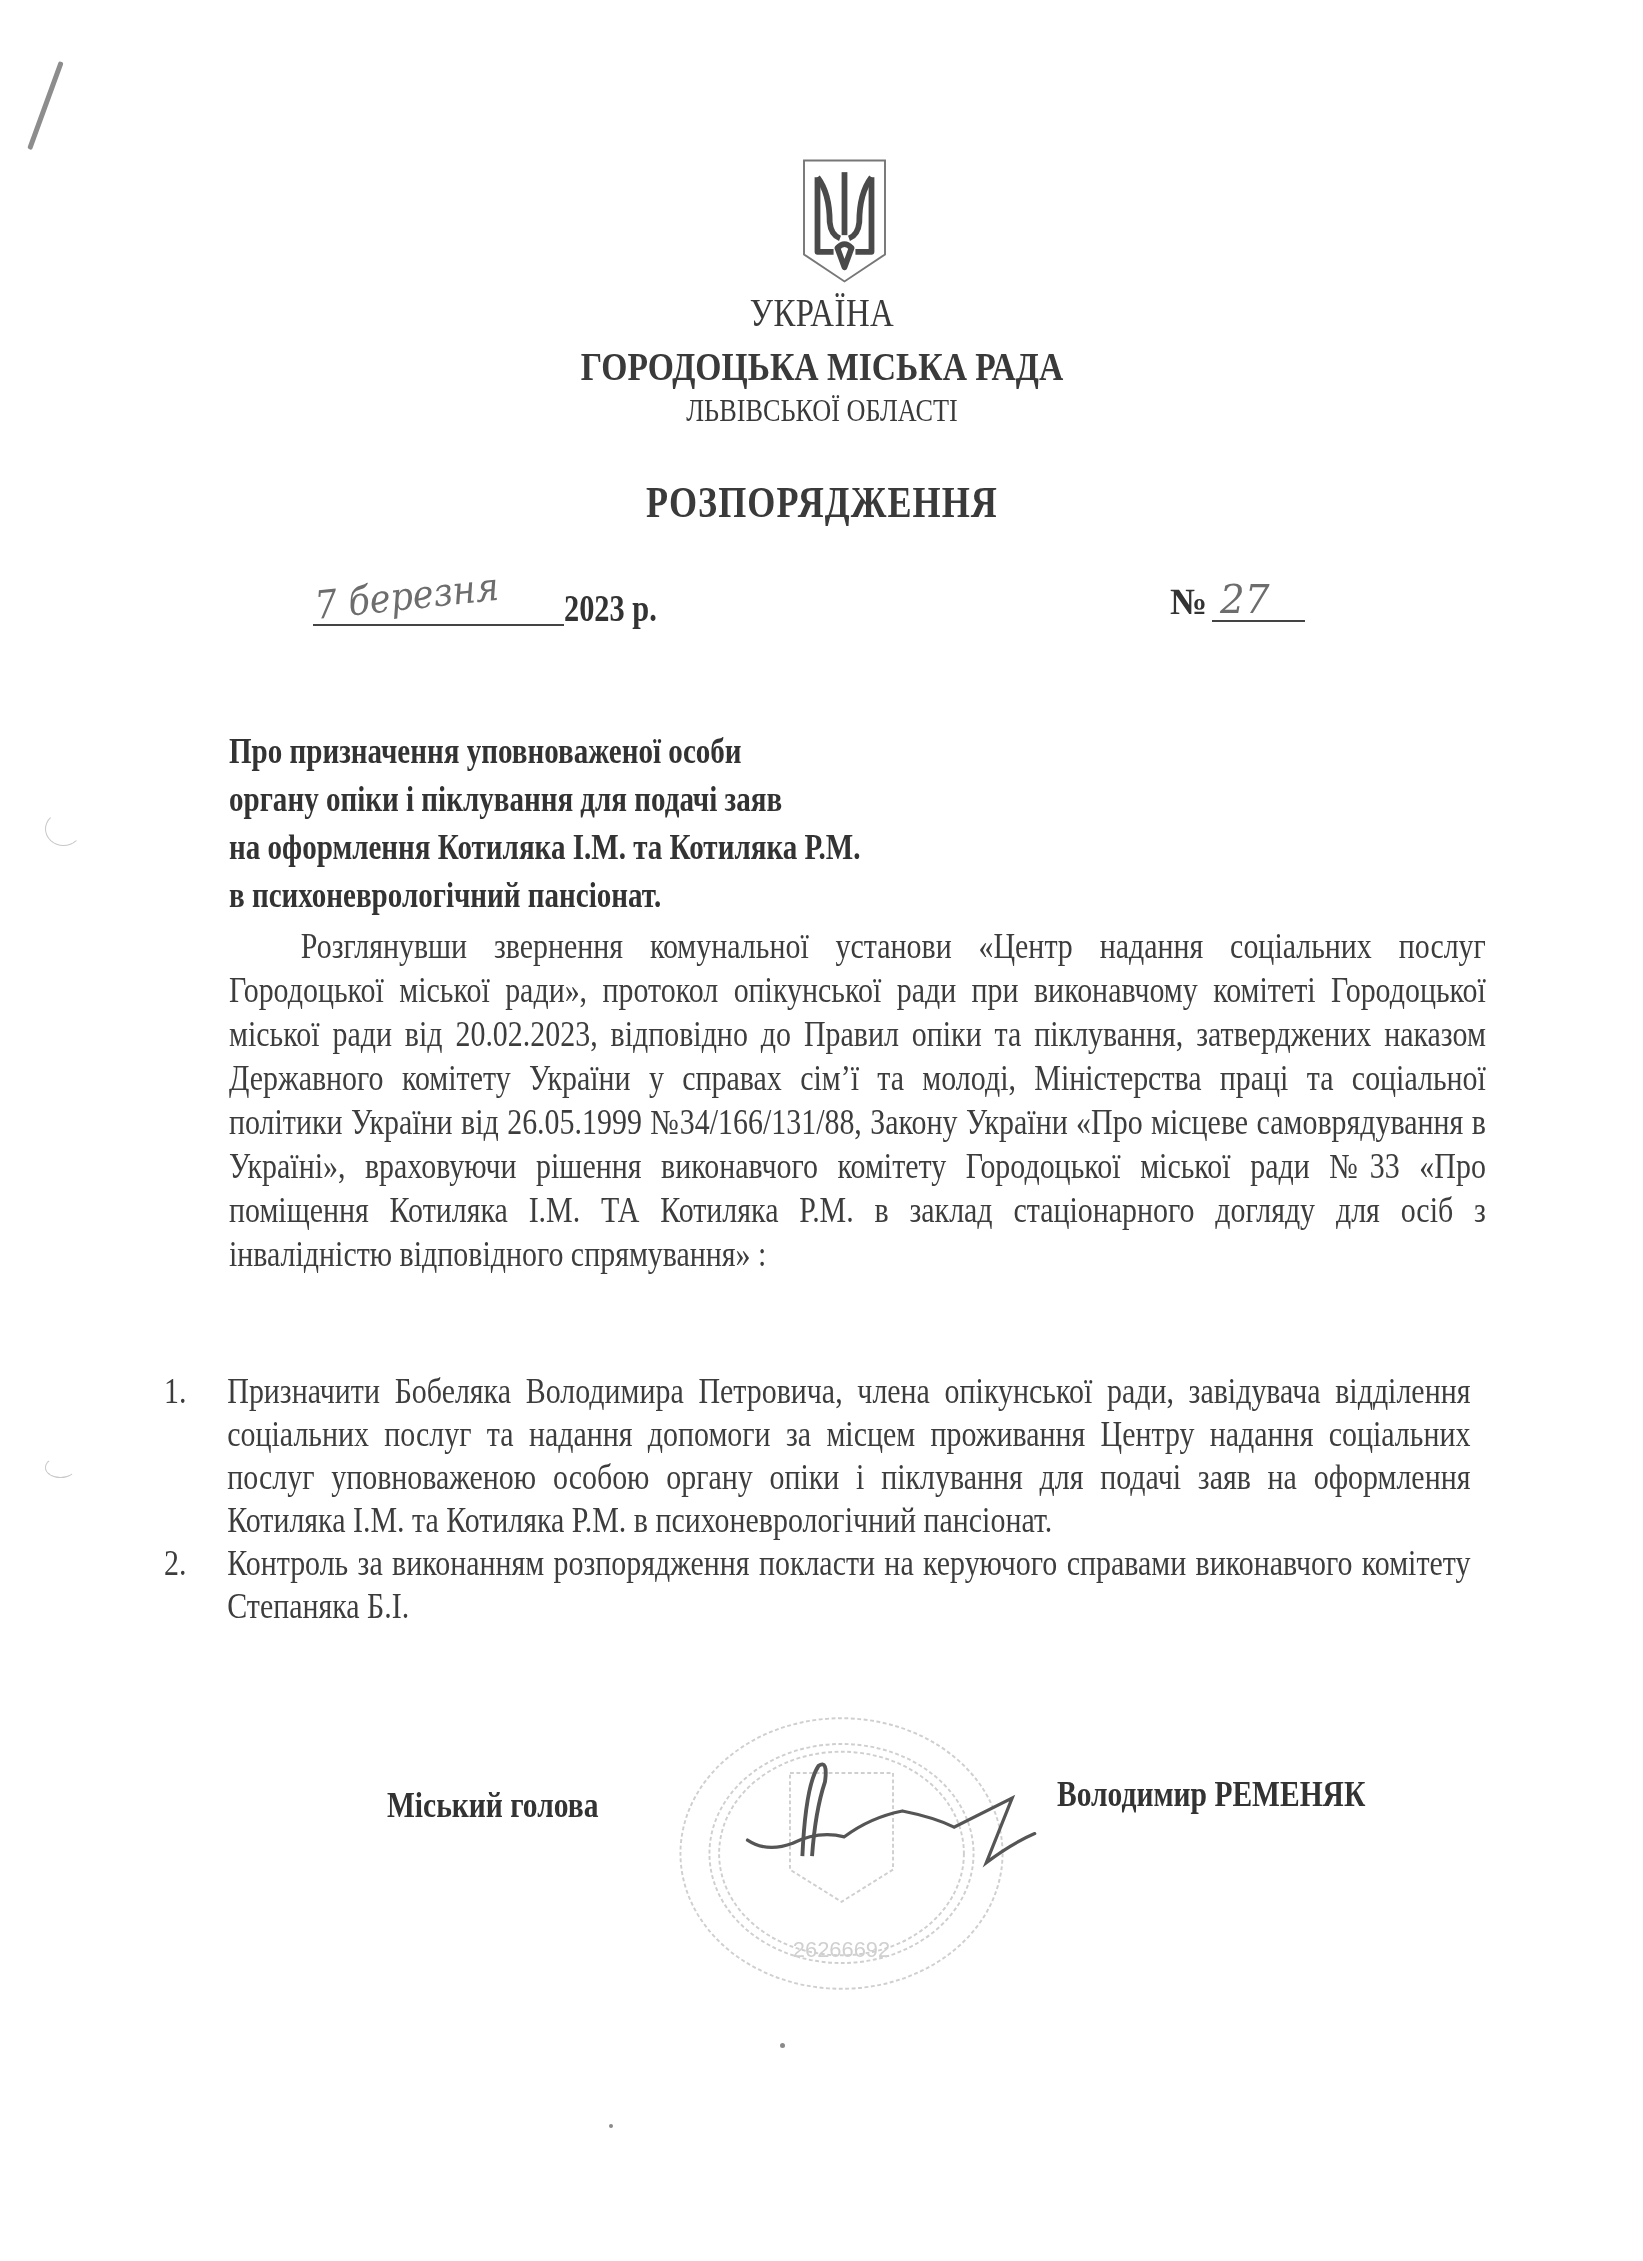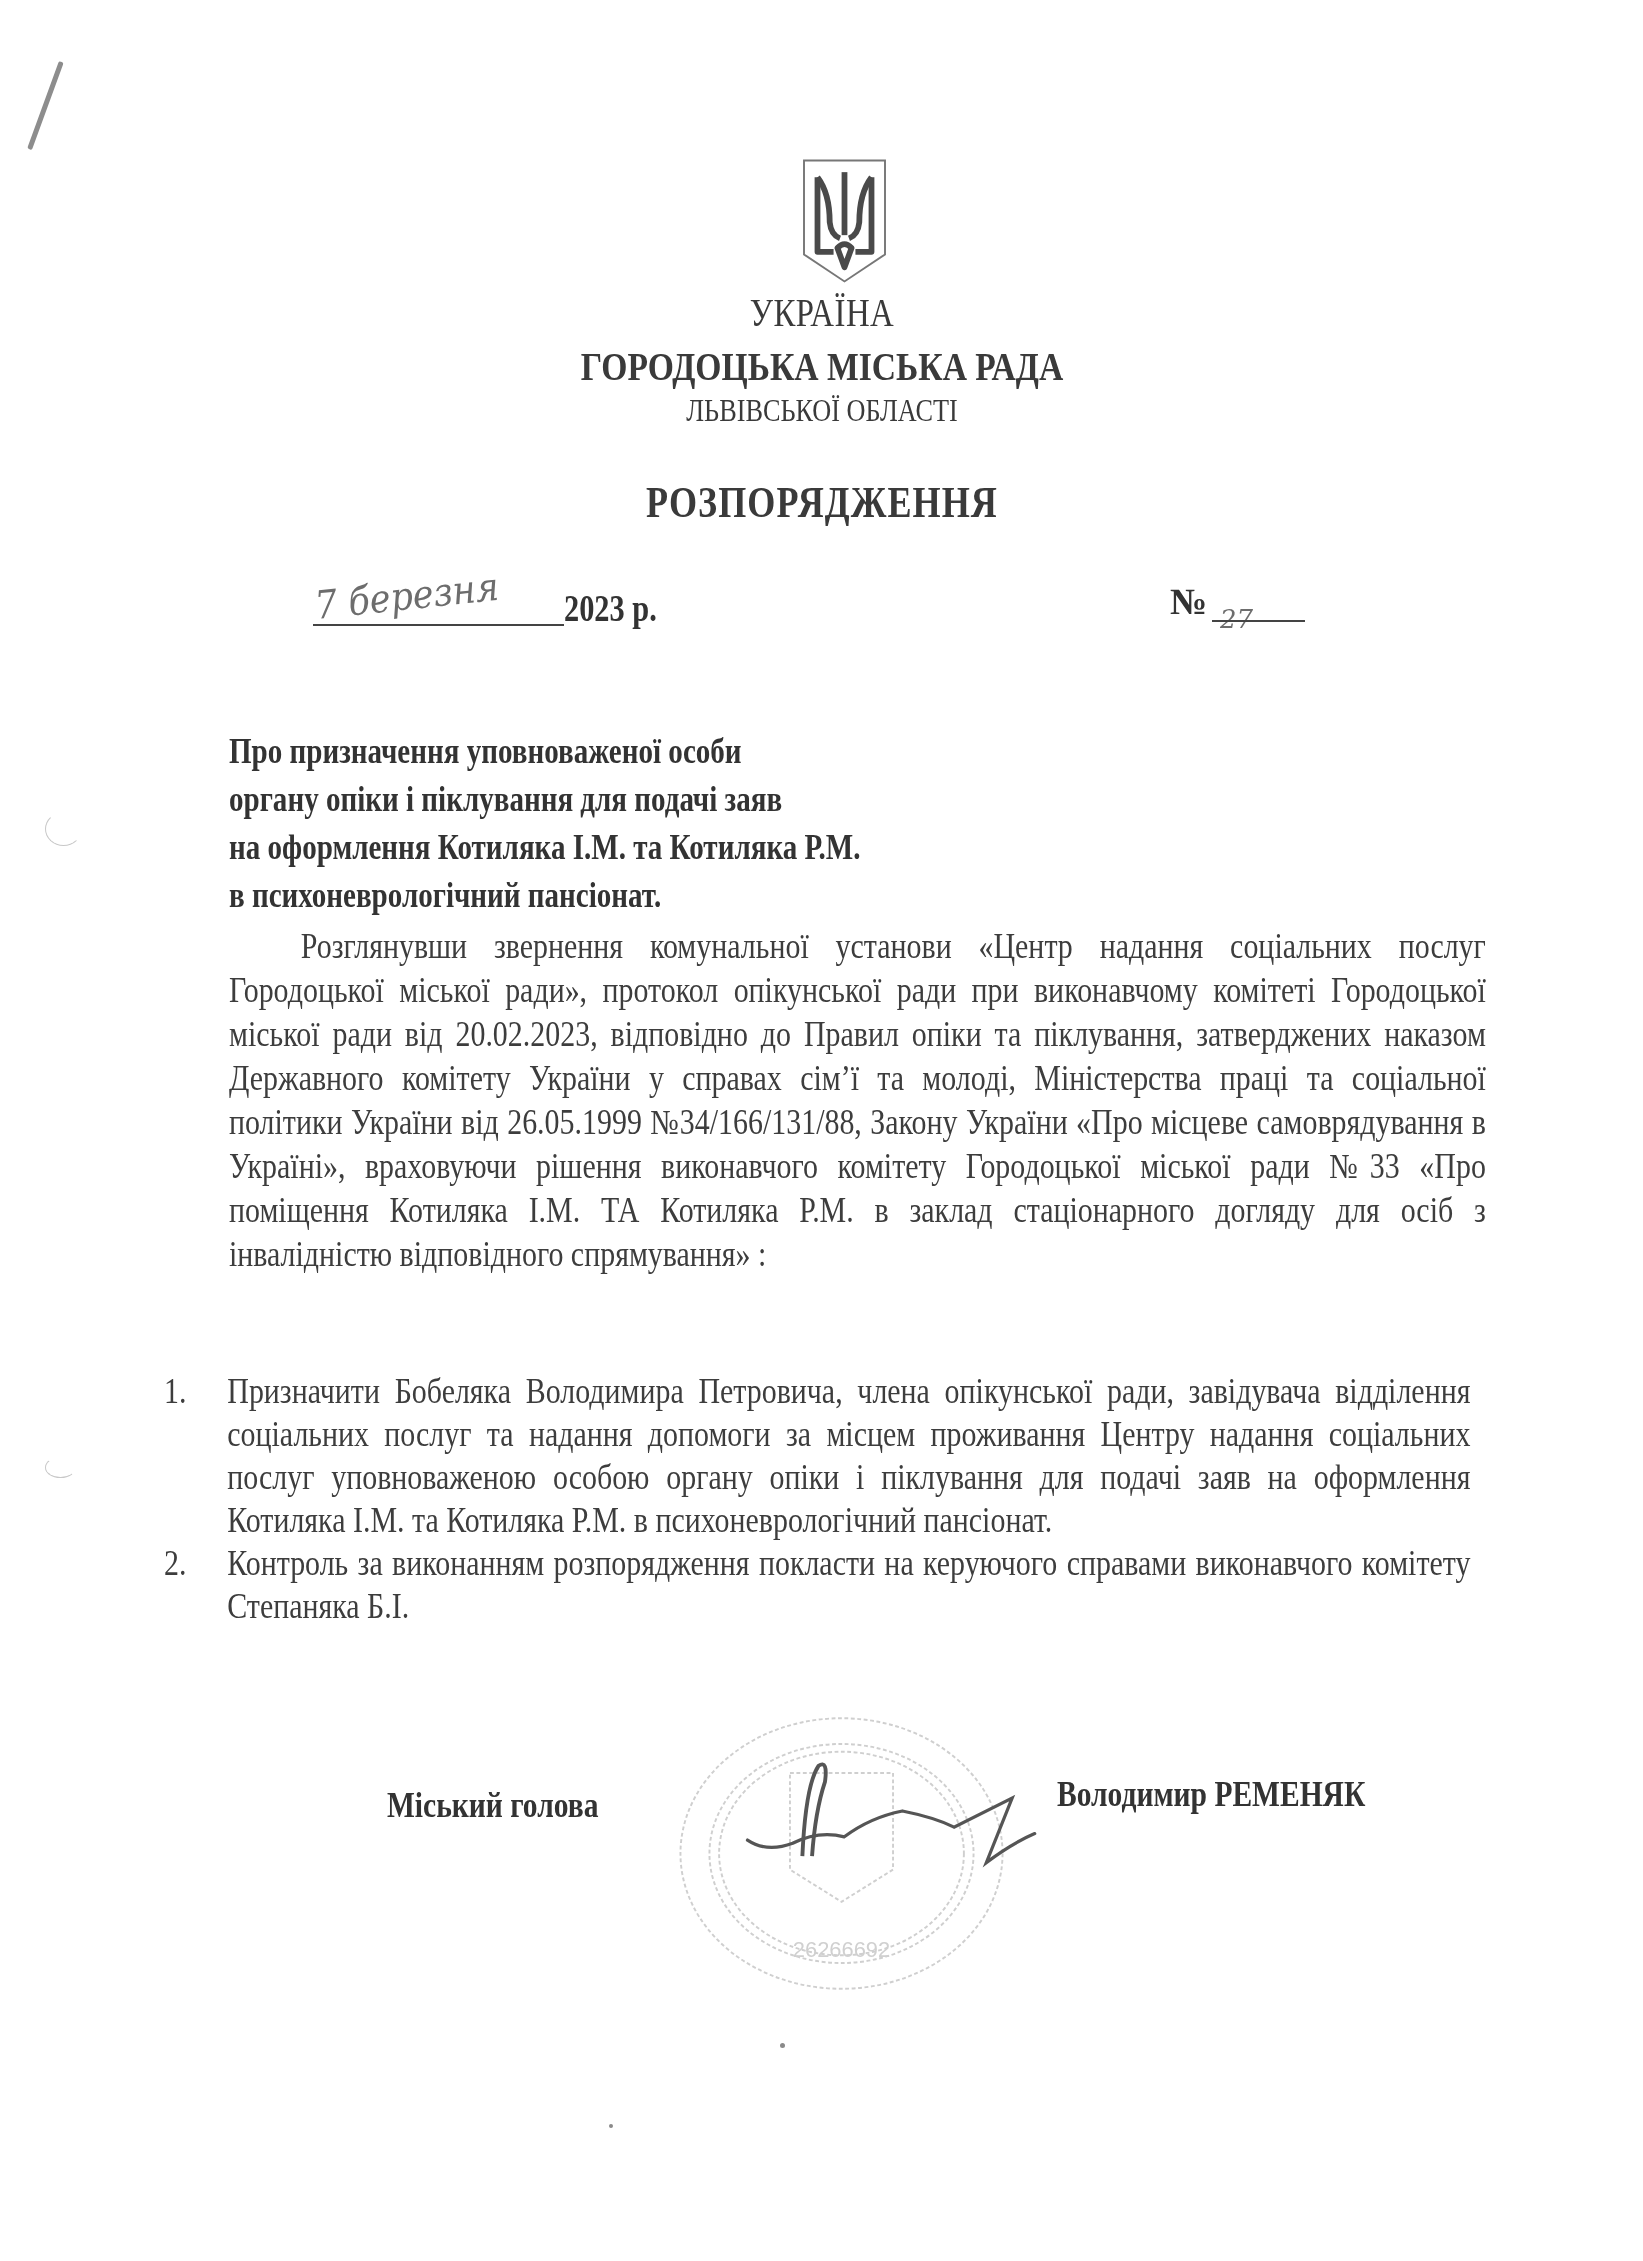--- a/index.html
+++ b/index.html
@@ -22,22 +22,22 @@
   .hdr-council { top: 342px; font-size: 41px; font-weight: bold; }
   .hdr-region  { top: 392px; font-size: 32px; }
   .hdr-doctype { top: 477px; font-size: 44px; font-weight: bold; letter-spacing: 1.3px; }
 
   .date-line { left: 313px; top: 624px; width: 251px; border-bottom: 2.6px solid #444; }
   .date-hand { left: 315px; top: 583px; font-family: "DejaVu Serif", serif; font-style: italic;
                font-size: 39px; color: #6d6d6d; transform: rotate(-6deg) scaleX(0.9); transform-origin: left; }
   .date-year { left: 564px; top: 587px; font-size: 37px; font-weight: bold; color: #333; transform: scaleX(0.82); transform-origin: left; }
   .num-label { left: 1170px; top: 580px; font-size: 37px; font-weight: bold; color: #333; }
   .num-line  { left: 1212px; top: 620px; width: 93px; border-bottom: 2.6px solid #444; }
-  .num-hand  { left: 1220px; top: 604px; font-family: "DejaVu Serif", serif; font-style: italic;
-               font-size: 26px; color: #6d6d6d; }
+  .num-hand  { left: 1220px; top: 577px; font-family: "DejaVu Serif", serif; font-style: italic;
+               font-size: 39px; color: #6d6d6d; }
 
   .subject { left: 229px; top: 728px; font-size: 35px; font-weight: bold; line-height: 48px;
              color: #333; transform: scaleX(0.83); transform-origin: left; white-space: nowrap; }
 
   .body-para { left: 229px; top: 925px; width: 1470px; font-size: 35px; line-height: 44px;
                text-align: justify; text-align-last: left; transform: scaleX(0.855); transform-origin: left;
                color: #3d3d3d; }
   .body-para p { margin: 0; text-indent: 84px; }
 
   .order-list { left: 164px; top: 1370px; width: 1528px; font-size: 35px; line-height: 43px;

